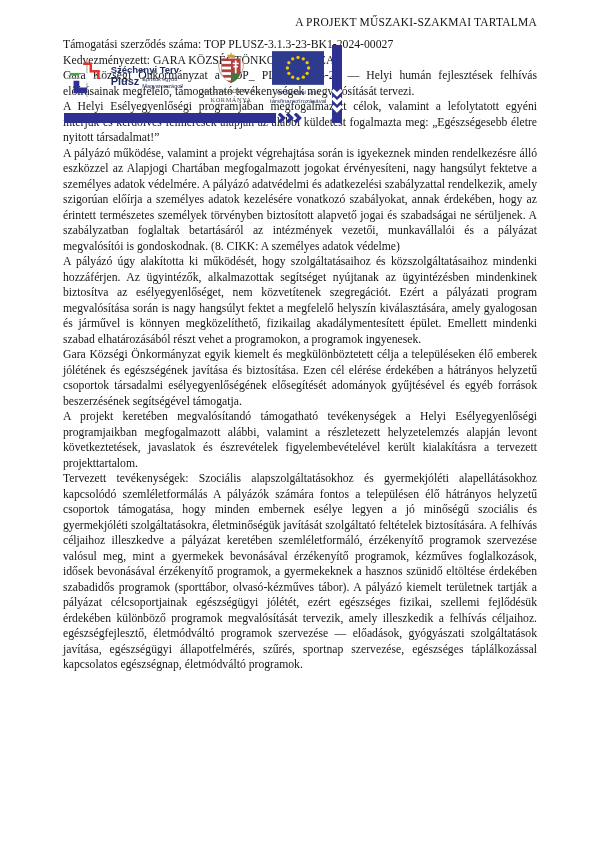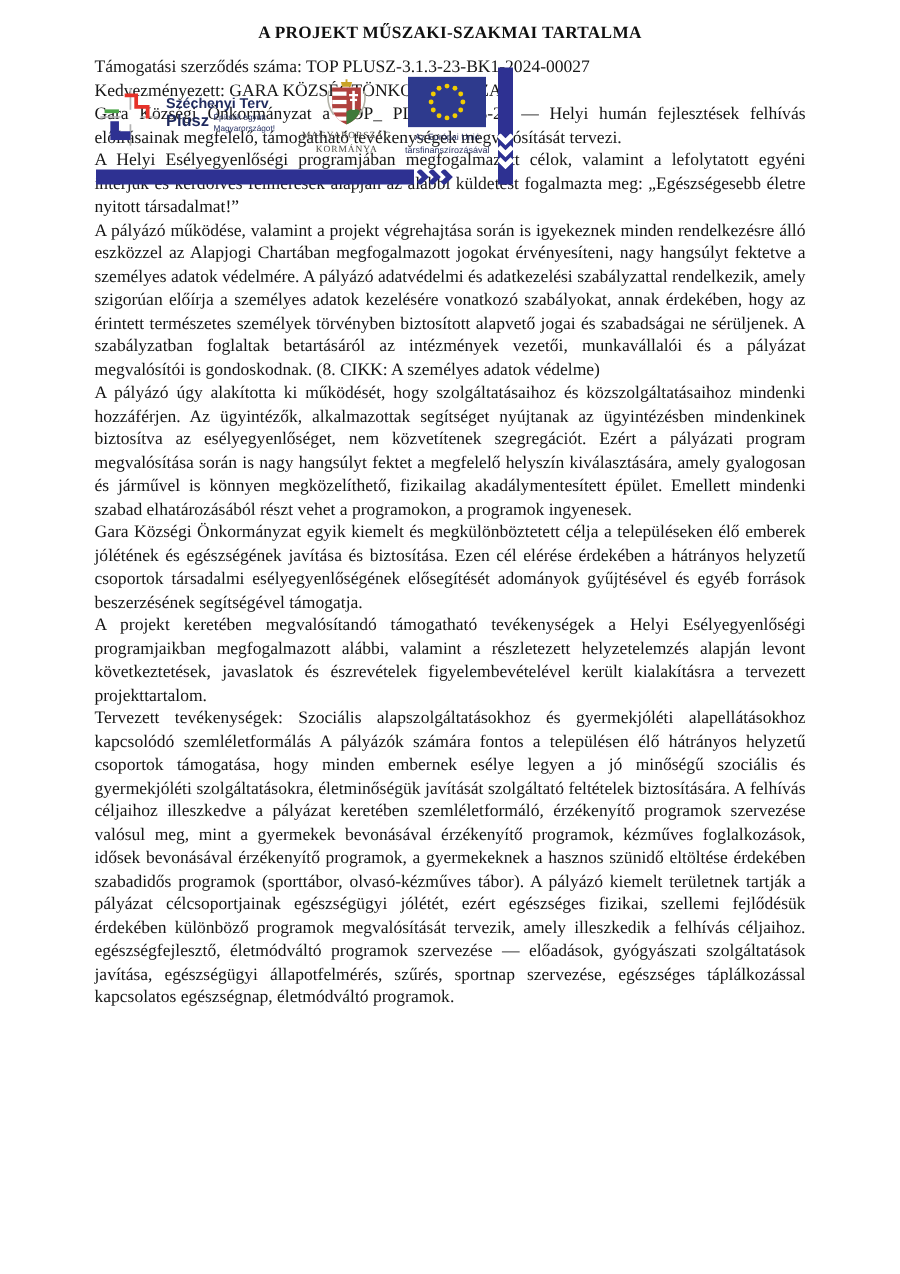--- a/index.html
+++ b/index.html
@@ -30,22 +30,22 @@
   .eu-text { font-family:"Liberation Sans", sans-serif; font-size:6px; color:#1f2a5e; text-align:center; line-height:1.45; white-space:nowrap; }
 
   .bar-bottom { position:absolute; left:0; bottom:0; width:212px; height:10px; background:#2e3192; }
   .bar-chevrons { position:absolute; left:214px; bottom:0; width:26px; height:10px; }
   .strip-right { position:absolute; right:0; top:0; width:10px; height:78px; background:#2e3192; }
   .strip-chevrons { position:absolute; right:0; top:44px; width:10px; height:24px; }
 
   
   .doc-title {
     margin:15px 63px 7px;
-    text-align:center;
-    font-weight:bold;
+    text-align:right;
+    font-weight:normal;
     font-size:11.5px;
     letter-spacing:0.2px;
     color:#111;
     line-height:15px;
   }
   .doc-body { margin:0 63px; }
   .doc-body p {
     margin:0;
     text-align:justify;
     font-size:11.7px;

